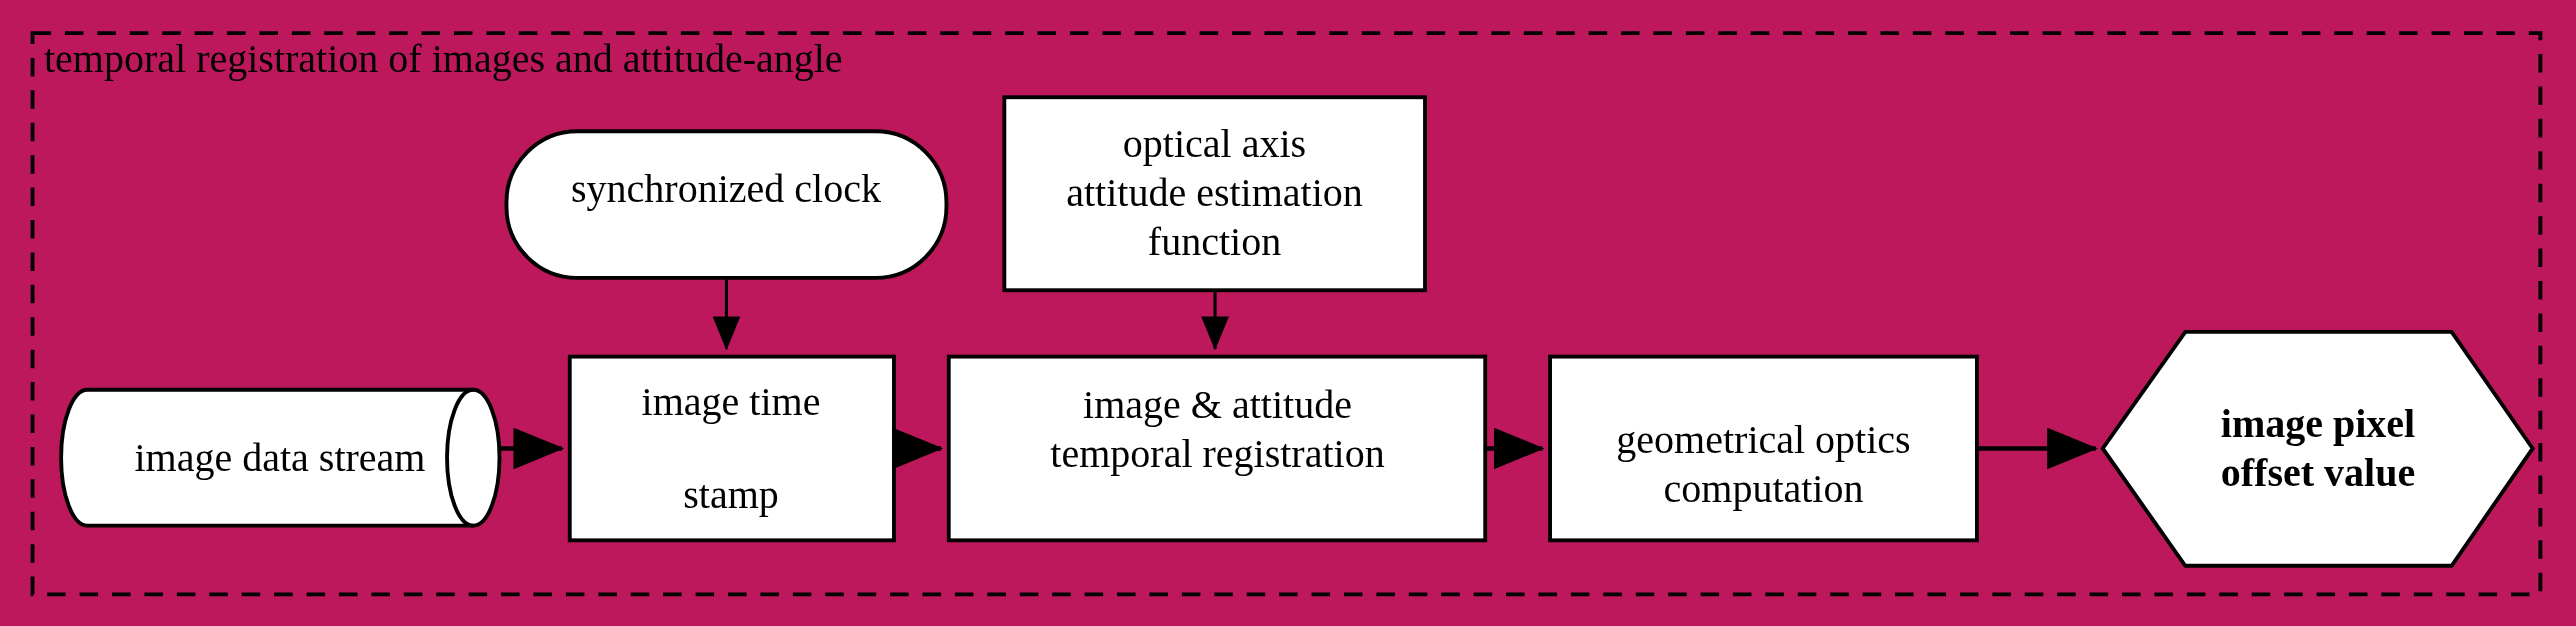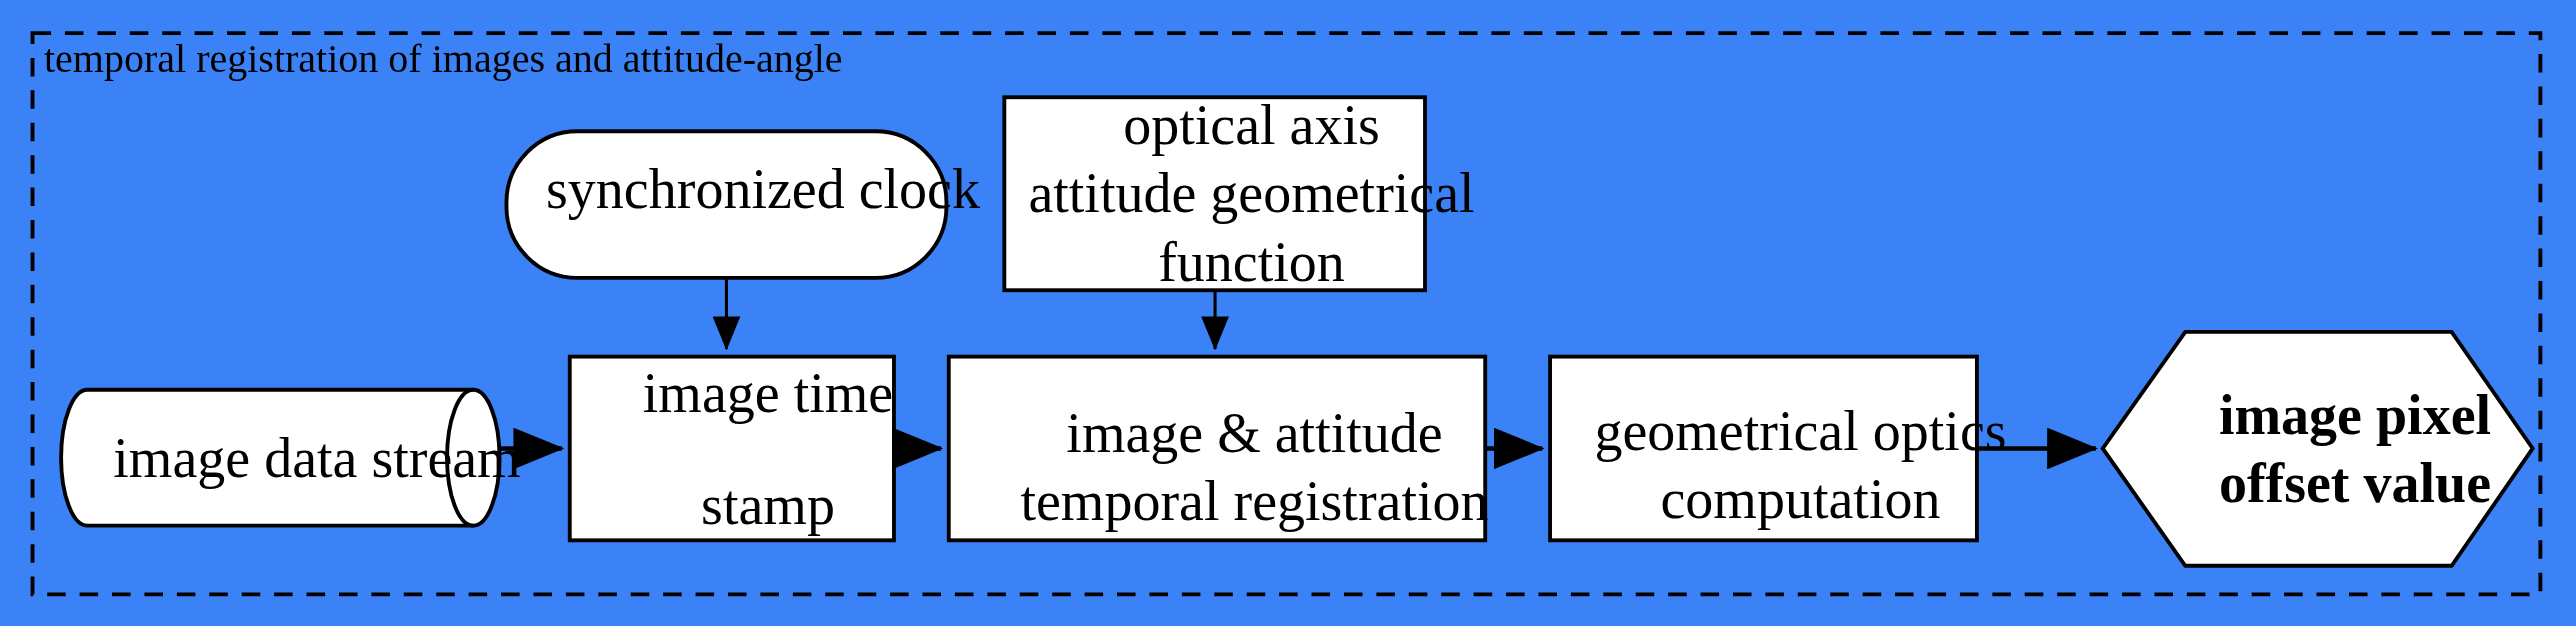--- a/index.html
+++ b/index.html
@@ -4,21 +4,21 @@
 <style>
   html, body {
     margin: 0;
     padding: 0;
     background: #ffffff;
   }
   #canvas {
     position: relative;
     width: 2576px;
     height: 626px;
-    background: #3b82f6;
+    background: #be185d;
     overflow: hidden;
     font-family: "Liberation Serif", "DejaVu Serif", serif;
     color: #000000;
   }
   #flow-svg {
     position: absolute;
     left: 0;
     top: 0;
     width: 2576px;
     height: 626px;
@@ -38,21 +38,21 @@
   .node-label span { display: block; }
   .group-title {
     position: absolute;
     left: 44px;
     top: 37px;
     font-size: 40px;
     line-height: 1.1;
     color: #000000;
     white-space: nowrap;
   }
-  .fs-big { font-size: 56px; margin-left: 37px; }
+  .fs-big { font-size: 40px; }
 </style>
 </head>
 <body>
 
 <div id="canvas">
 
   <svg id="flow-svg" viewBox="0 0 3335 811" xmlns="http://www.w3.org/2000/svg">
     <defs>
       <marker id="arrowhead" markerWidth="11" markerHeight="9" refX="10.5" refY="4.5" orient="auto" markerUnits="strokeWidth">
         <path d="M0,0 L11,4.5 L0,9 z" fill="#000000"></path>
@@ -120,30 +120,30 @@
   <div class="node-label fs-big" style="left:87px; top:390px; width:386px; height:136px;text-align:right;">
     <span>image data stream</span>
   </div>
 
   <div class="node-label fs-big" style="left:506px; top:131px; width:440px; height:117px;">
     <span>synchronized clock</span>
   </div>
 
   <div class="node-label fs-big" style="left:1004px; top:97px; width:421px; height:193px;">
     <span>optical axis</span>
-    <span>attitude geometrical</span>
+    <span>attitude estimation</span>
     <span>function</span>
   </div>
 
   <div class="node-label fs-big" style="left:569px; top:357px; width:324px; height:184px;gap:44px;">
     <span>image time</span>
     <span>stamp</span>
   </div>
 
-  <div class="node-label fs-big" style="left:949px; top:375px; width:537px; height:184px;">
+  <div class="node-label fs-big" style="left:949px; top:338px; width:537px; height:184px;">
     <span>image &amp; attitude</span>
     <span>temporal registration</span>
   </div>
 
   <div class="node-label fs-big" style="left:1550px; top:373px; width:427px; height:184px;">
     <span>geometrical optics</span>
     <span>computation</span>
   </div>
 
   <div class="node-label fs-big" style="left:2103px; top:332px; width:430px; height:234px;font-weight:bold;">

